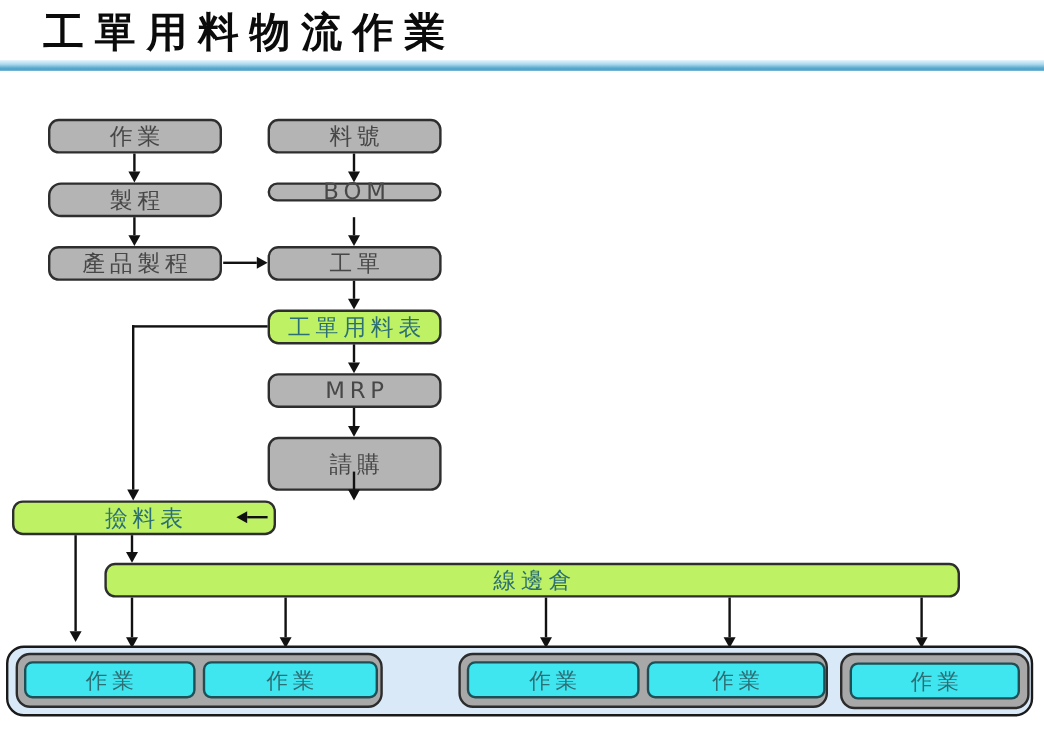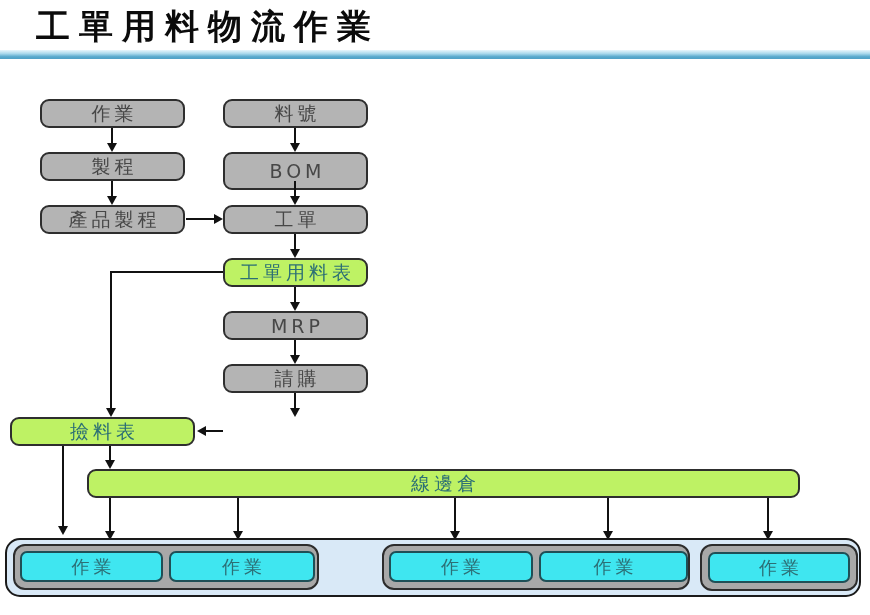--- a/index.html
+++ b/index.html
@@ -54,31 +54,31 @@
 </style>
 </head>
 <body>
 
 <div id="canvas">
 
   <div class="slide-title">工單用料物流作業</div>
   <div class="title-divider"></div>
 
   <div class="box gray" style="left:40px;top:99px;width:145px;height:29px;">作業</div>
-  <div class="box gray" style="left:40px;top:152px;width:145px;height:29px;">製程</div>
+  <div class="box gray" style="left:40px;top:152px;width:145px;height:29px;border-radius:11px;">製程</div>
   <div class="box gray" style="left:40px;top:205px;width:145px;height:29px;">產品製程</div>
 
   <div class="box gray" style="left:223px;top:99px;width:145px;height:29px;font-family:Liberation Mono, monospace;">料號</div>
-  <div class="box gray" style="left:223px;top:152px;width:145px;height:38px;">BOM</div>
+  <div class="box gray" style="left:223px;top:152px;width:145px;height:16px;">BOM</div>
   <div class="box gray" style="left:223px;top:205px;width:145px;height:29px;text-align:center;">工單</div>
   <div class="box cyan" style="left:223px;top:258px;width:145px;height:29px;">工單用料表</div>
   <div class="box gray" style="left:223px;top:311px;width:145px;height:29px;">MRP</div>
-  <div class="box gray" style="left:223px;top:364px;width:145px;height:29px;">請購</div>
+  <div class="box gray" style="left:223px;top:364px;width:145px;height:45px;">請購</div>
 
-  <div class="box cyan" style="left:10px;top:417px;width:185px;height:29px;">撿料表</div>
+  <div class="box cyan" style="left:10px;top:417px;width:220px;height:29px;">撿料表</div>
 
   <div class="box cyan" style="left:87px;top:469px;width:713px;height:29px;">線邊倉</div>
 
   <div class="vline" style="left:111px;top:128px;height:15px;"></div>
   <div class="ah-down" style="left:107px;top:143px;"></div>
 
   <div class="vline" style="left:111px;top:181px;height:15px;"></div>
   <div class="ah-down" style="left:107px;top:196px;"></div>
 
   <div class="vline" style="left:294px;top:128px;height:15px;"></div>

